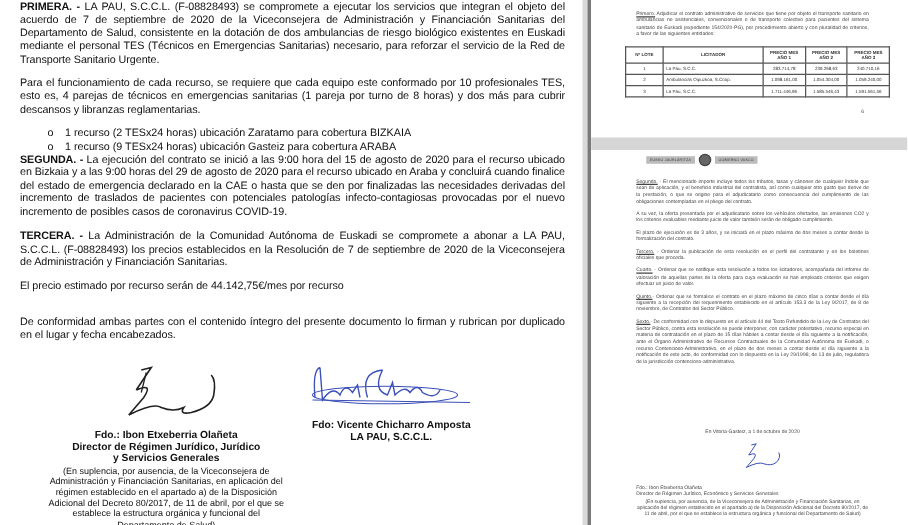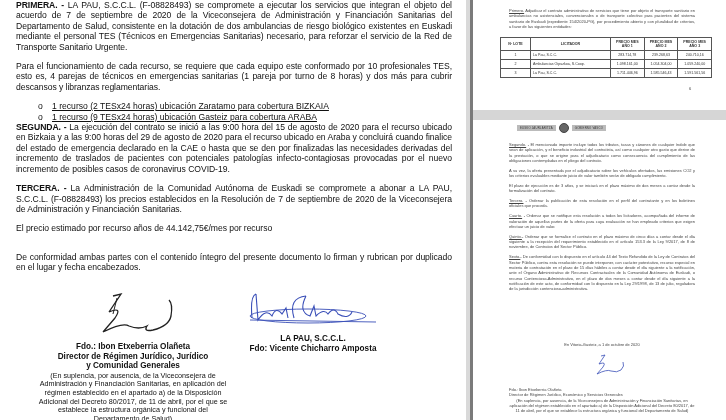--- a/index.html
+++ b/index.html
@@ -4,21 +4,21 @@
 <style>
   * { box-sizing: border-box; margin: 0; padding: 0; }
   html, body { width: 726px; height: 420px; overflow: hidden; background: #ffffff; }
   body { position: relative; font-family: "Liberation Sans", sans-serif; color: #111; }
 
   
   .left-page { position: absolute; left: 0; top: 0; width: 466px; height: 420px; background: #fff; padding: 0 14px 0 16px; }
   .lp { font-size: 8.6px; line-height: 10.4px; text-align: justify; letter-spacing: -0.05px; }
   .lp b { font-weight: bold; }
   .lp + .lp { margin-top: 9px; }
-  .lp-list { margin: 1px 0 0 22px; font-size: 8.6px; line-height: 10.4px; list-style: none; text-decoration: underline; }
+  .lp-list { margin: 1px 0 0 22px; font-size: 8.6px; line-height: 10.4px; list-style: none; }
   .lp-list li::before { content: "o"; display: inline-block; width: 14px; }
   .sig-row { position: absolute; left: 16px; top: 292px; width: 440px; height: 128px; }
   .sig-left { position: absolute; left: 22px; top: 0; width: 190px; text-align: center; }
   .sig-right { position: absolute; left: 232px; top: 0; width: 130px; text-align: center; }
   .sig-name { font-weight: bold; font-size: 8.2px; line-height: 9.6px; }
   .sig-note { font-size: 7.2px; line-height: 8.6px; margin-top: 1px; }
   .sig-img-l { height: 44px; margin-bottom: 2px; }
   .sig-img-r { height: 34px; margin-bottom: 4px; }
 
   
@@ -56,42 +56,42 @@
   <p class="lp"><b>PRIMERA. -</b><span> LA PAU, S.C.C.L. (F-08828493) se compromete a ejecutar los servicios que integran el objeto del acuerdo de 7 de septiembre de 2020 de la Viceconsejera de Administración y Financiación Sanitarias del Departamento de Salud, consistente en la dotación de dos ambulancias de riesgo biológico existentes en Euskadi mediante el personal TES (Técnicos en Emergencias Sanitarias) necesario, para reforzar el servicio de la Red de Transporte Sanitario Urgente.</span></p>
   <p class="lp">Para el funcionamiento de cada recurso, se requiere que cada equipo este conformado por 10 profesionales TES, esto es, 4 parejas de técnicos en emergencias sanitarias (1 pareja por turno de 8 horas) y dos más para cubrir descansos y libranzas reglamentarias.</p>
   <div style="margin-top:9px;">
     <ul class="lp-list">
       <li>1 recurso (2 TESx24 horas) ubicación Zaratamo para cobertura BIZKAIA</li>
       <li>1 recurso (9 TESx24 horas) ubicación Gasteiz para cobertura ARABA</li>
     </ul>
   </div>
   <p class="lp"><b>SEGUNDA. -</b><span> La ejecución del contrato se inició a las 9:00 hora del 15 de agosto de 2020 para el recurso ubicado en Bizkaia y a las 9:00 horas del 29 de agosto de 2020 para el recurso ubicado en Araba y concluirá cuando finalice del estado de emergencia declarado en la CAE o hasta que se den por finalizadas las necesidades derivadas del incremento de traslados de pacientes con potenciales patologías infecto-contagiosas provocadas por el nuevo incremento de posibles casos de coronavirus COVID-19.</span></p>
   <p class="lp"><b>TERCERA. -</b><span> La Administración de la Comunidad Autónoma de Euskadi se compromete a abonar a LA PAU, S.C.C.L. (F-08828493) los precios establecidos en la Resolución de 7 de septiembre de 2020 de la Viceconsejera de Administración y Financiación Sanitarias.</span></p>
-  <p class="lp">El precio estimado por recurso años de 44.142,75€/mes por recurso</p>
+  <p class="lp">El precio estimado por recurso serán de 44.142,75€/mes por recurso</p>
   <p class="lp" style="margin-top:18px;">De conformidad ambas partes con el contenido íntegro del presente documento lo firman y rubrican por duplicado en el lugar y fecha encabezados.</p>
 
   <div class="sig-row">
     <div class="sig-left">
       <svg class="sig-img-l" viewBox="0 0 120 44" width="120">
         <path d="M40 4 L48 2 L36 20 M36 20 Q50 14 42 26 M42 26 L30 40 M30 40 Q50 30 56 34 Q66 38 74 34 Q70 40 80 38 Q96 34 98 24 Q100 12 96 8" fill="none" stroke="#222" stroke-width="1.3"></path>
         <path d="M44 6 L40 22" fill="none" stroke="#222" stroke-width="1"></path>
       </svg>
       <div class="sig-name">Fdo.: Ibon Etxeberria Olañeta</div>
       <div class="sig-name">Director de Régimen Jurídico, Jurídico</div>
-      <div class="sig-name">y Comunidad Generales</div>
+      <div class="sig-name">y Servicios Generales</div>
       <div class="sig-note">(En suplencia, por ausencia, de la Viceconsejera de Administración y Financiación Sanitarias, en aplicación del régimen establecido en el apartado a) de la Disposición Adicional del Decreto 80/2017, de 11 de abril, por el que se establece la estructura orgánica y funcional del Departamento de Salud)</div>
     </div>
     <div class="sig-right">
       <svg class="sig-img-r" viewBox="0 0 130 34" width="130">
         <path d="M4 26 Q2 4 8 2 M8 2 L10 28 Q18 16 24 24 Q28 14 34 22 L38 16 L40 26 M46 26 Q40 6 58 4 M58 4 Q50 20 62 24 L66 14 L68 24 Q76 16 80 22 Q86 14 90 22 Q100 28 104 20" fill="none" stroke="#3a4fb8" stroke-width="1.1"></path>
         <ellipse cx="60" cy="24" rx="58" ry="7" fill="none" stroke="#3a4fb8" stroke-width="0.9"></ellipse>
         <path d="M2 28 L128 30" fill="none" stroke="#3a4fb8" stroke-width="0.9"></path>
       </svg>
+      <div class="sig-name">Fdo: Vicente Chicharro Amposta</div>
       <div class="sig-name">LA PAU, S.C.C.L.</div>
-      <div class="sig-name">Fdo: Vicente Chicharro Amposta</div>
     </div>
   </div>
 </div>
 
 <div class="gutter"></div>
 <div class="dark-edge"></div>
 
 <div class="right-area">
   <div class="rp-top">
     <div class="rp-intro">

